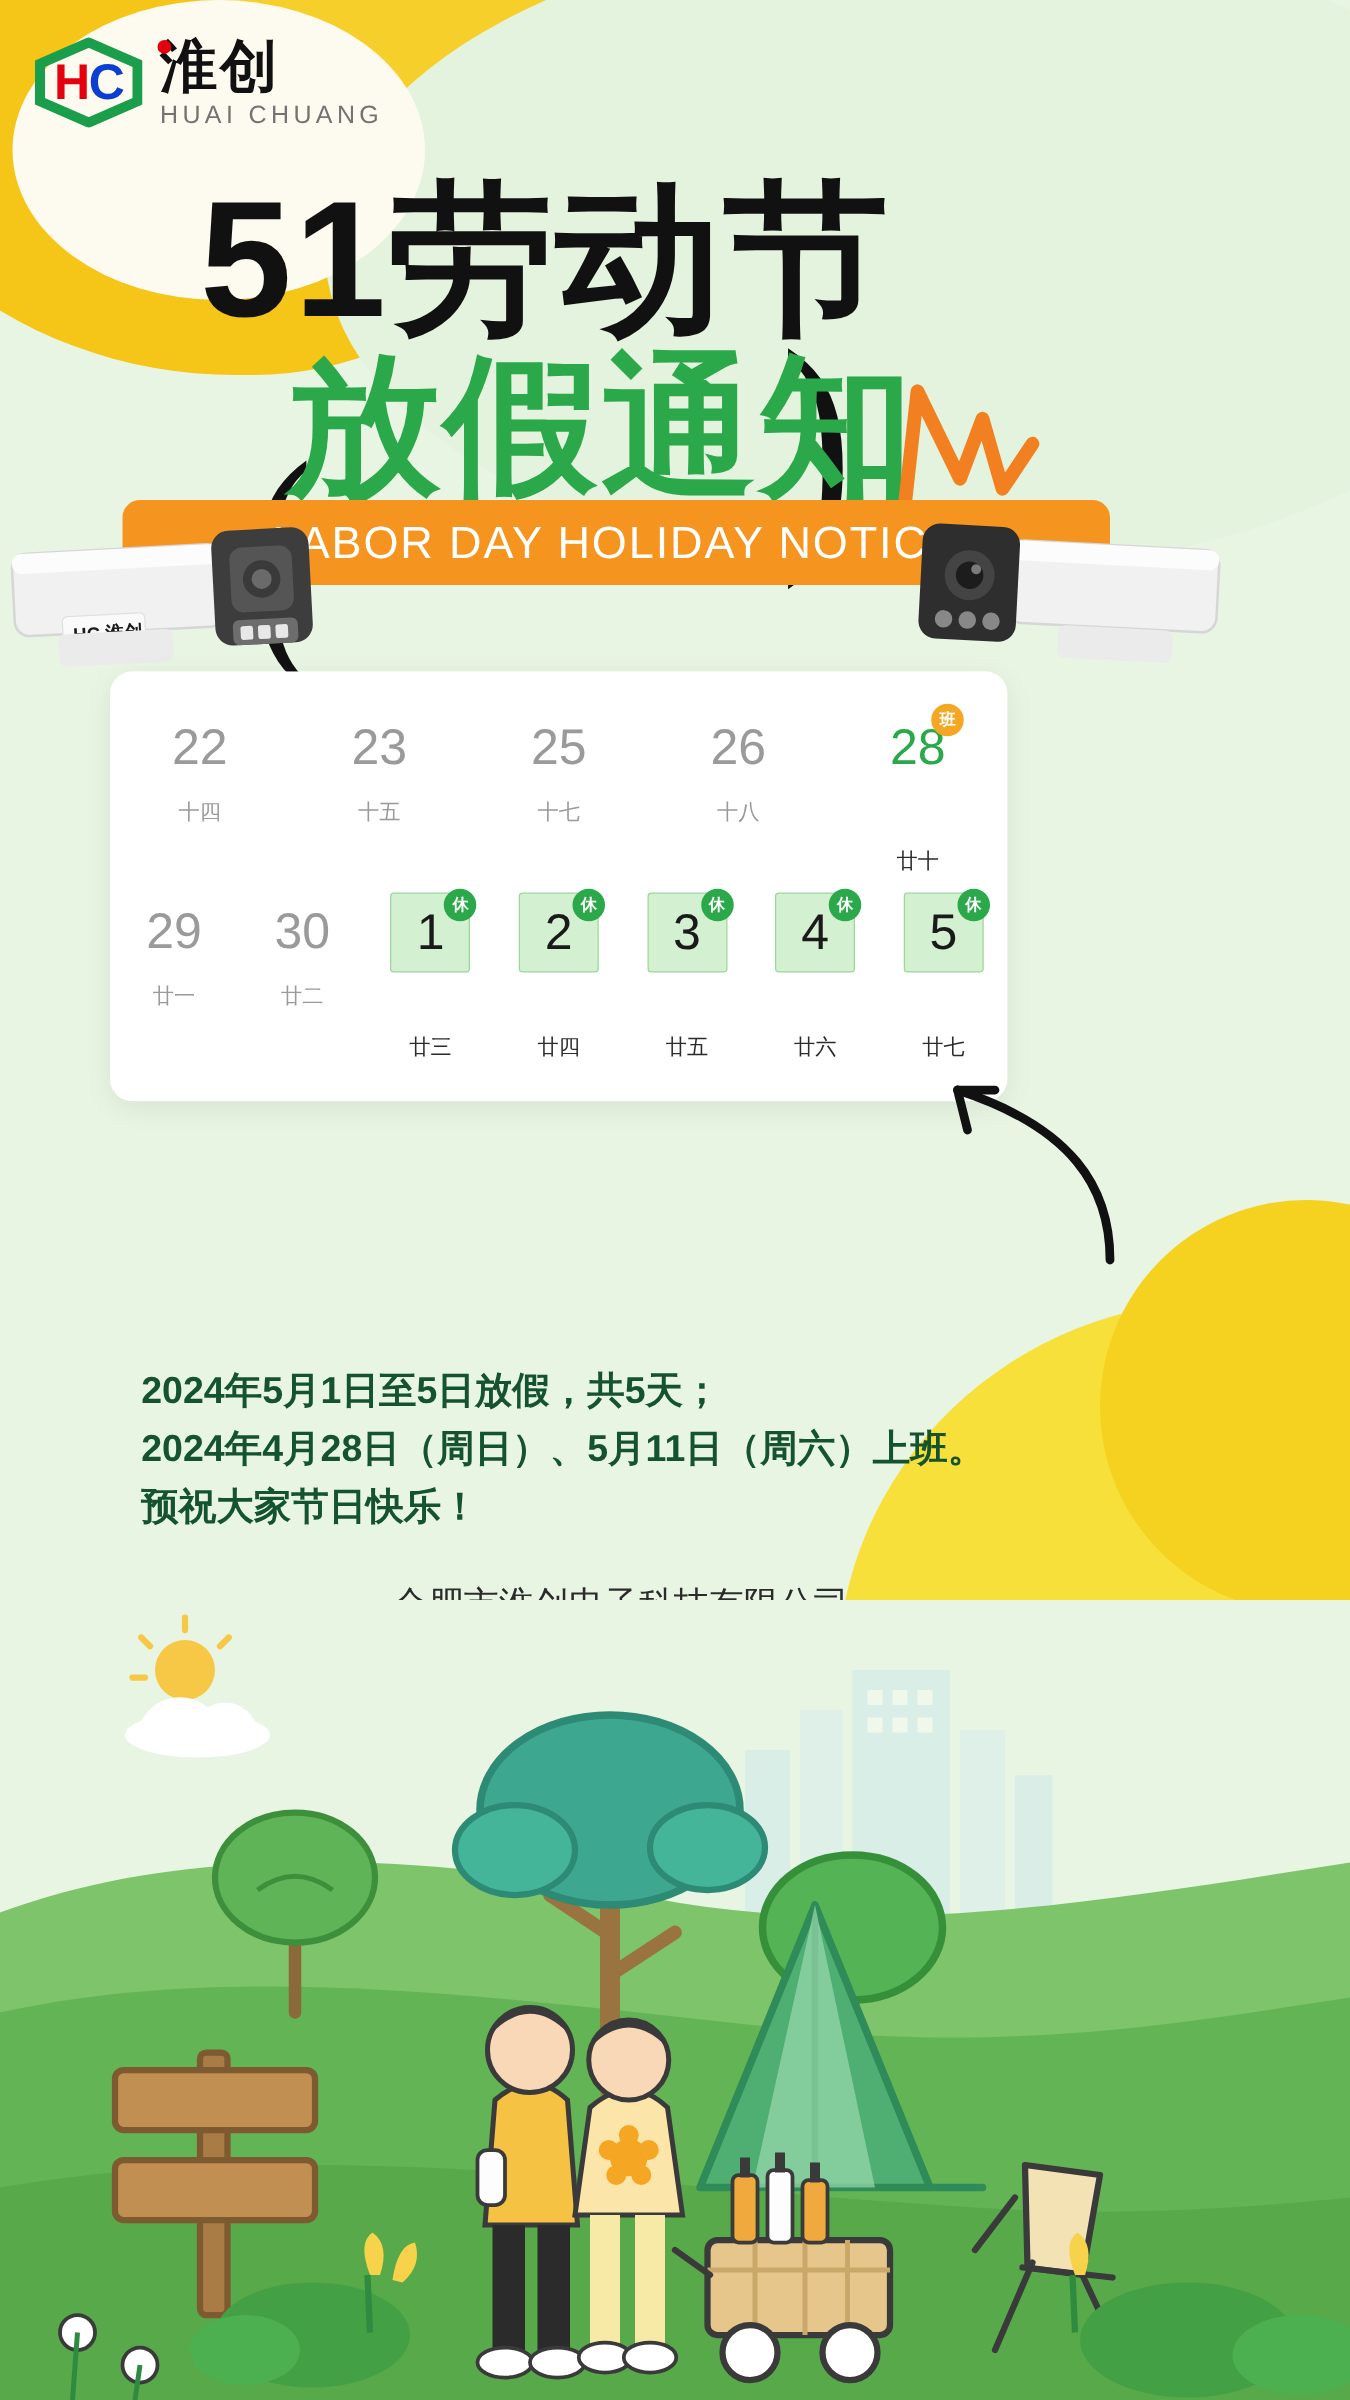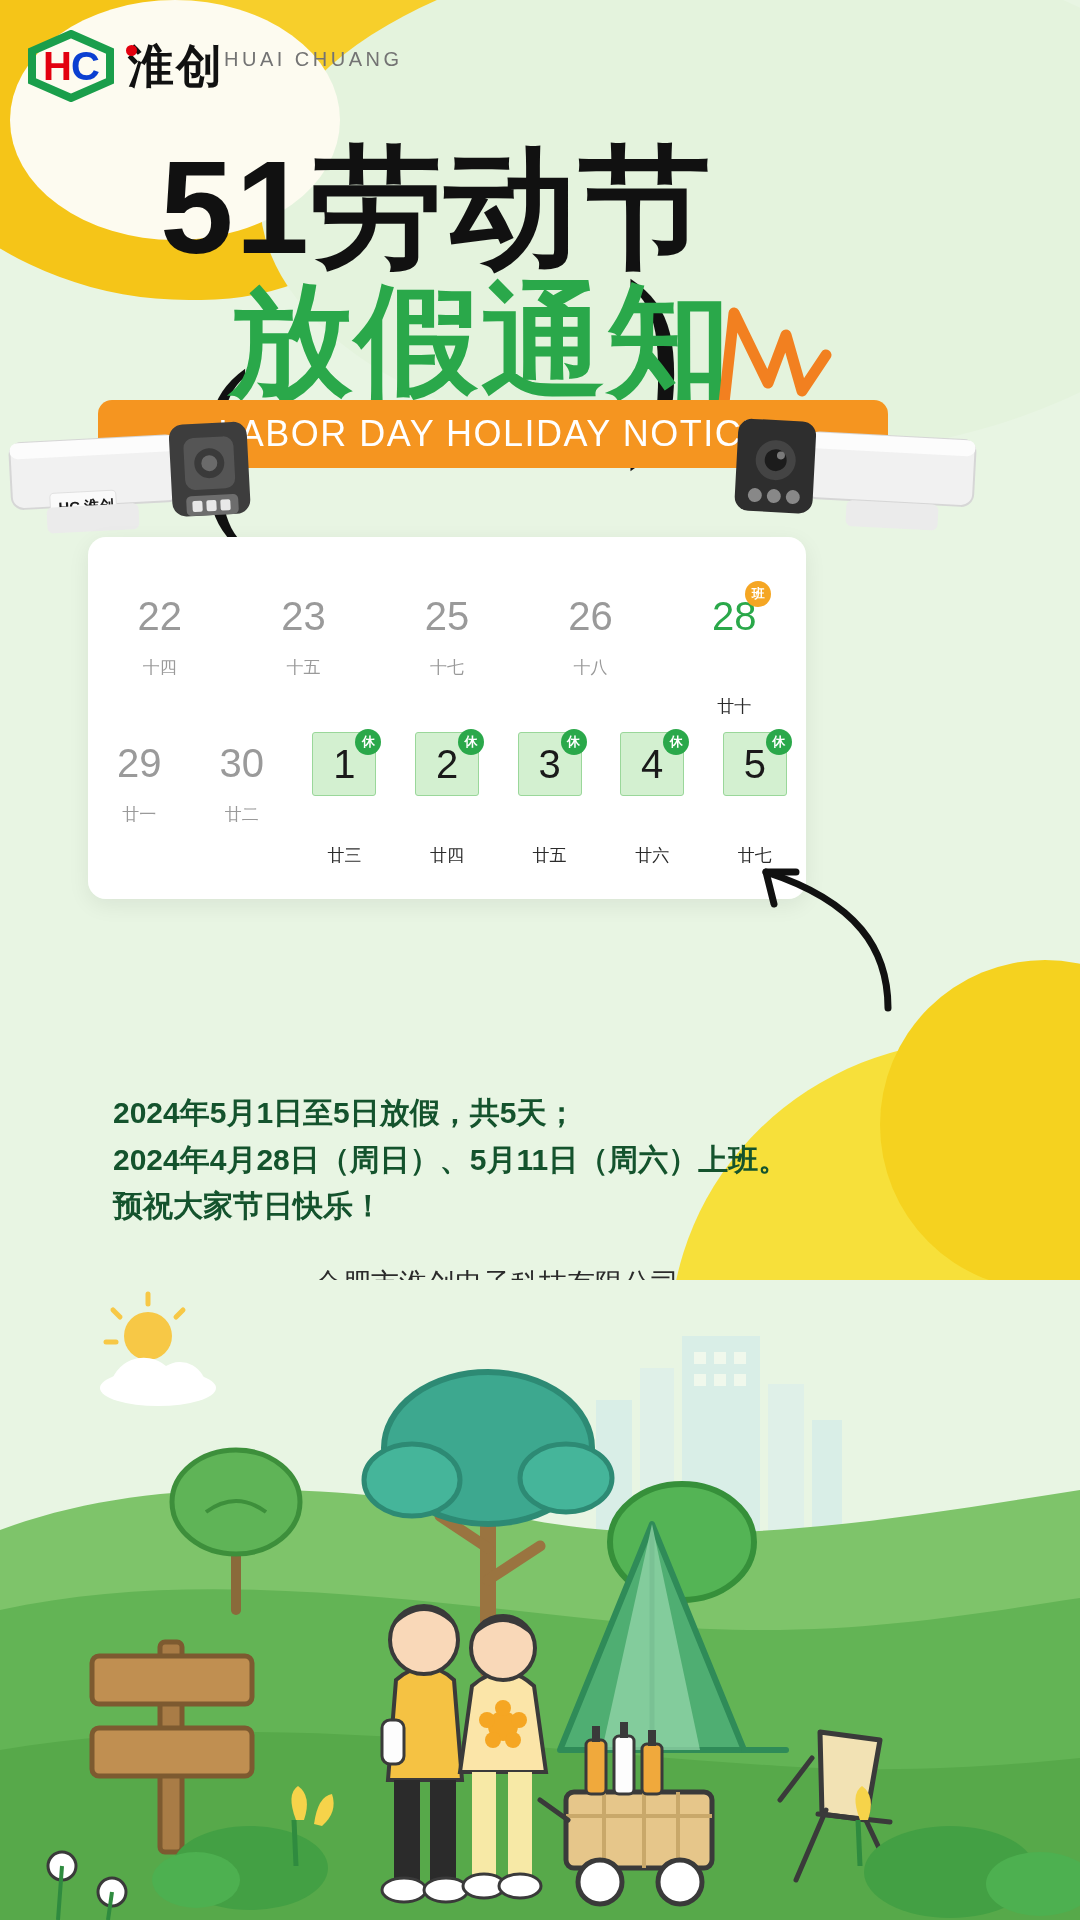--- a/index.html
+++ b/index.html
@@ -40,21 +40,21 @@
   .logo{position:absolute;left:28px;top:30px;display:flex;align-items:center;gap:14px;}
   .logo-mark{position:relative;width:86px;height:72px;}
   .hex{position:absolute;inset:0;}
   .hc-text{
     position:absolute;left:0;top:0;width:86px;height:72px;
     display:flex;align-items:center;justify-content:center;
     font-size:40px;font-weight:bold;letter-spacing:-1px;
   }
   .hc-h{color:#e3000f;}
   .hc-c{color:#0b3fd1;}
-  .logo-cn{display:flex;line-height:1;}
+  .logo-cn{display:flex;flex-direction:column;line-height:1;}
   .logo-cn-main{font-size:46px;font-weight:bold;color:#111;letter-spacing:2px;position:relative;}
   .logo-cn-dot{position:absolute;left:-2px;top:2px;width:11px;height:11px;border-radius:50%;background:#e3000f;}
   .logo-cn-sub{font-size:20px;font-weight:normal;color:#737373;letter-spacing:3.5px;margin-top:6px;}
 
   
   .title-wrap{position:absolute;left:0;top:110px;width:1080px;height:290px;}
   .title-line1{
     position:absolute;left:160px;top:10px;
     font-size:132px;font-weight:bold;color:#111;letter-spacing:2px;
     white-space:nowrap;
@@ -97,21 +97,21 @@
     position:absolute;left:88px;top:537px;width:718px;
     border-radius:18px;overflow:hidden;
     box-shadow:0 6px 22px rgba(0,0,0,.07);
   }
   .cal-head{
     background:#1e1e1c;display:flex;height:78px;align-items:center;
   }
   .cal-head div{
     flex:1;text-align:center;color:#fff;font-size:27px;font-weight:bold;
   }
-  .cal-body{background:#fff;padding:40px 0 26px 0;}
+  .cal-body{background:#fff;padding:22px 0 26px 0;}
   .cal-row{display:flex;}
   .cal-cell{
     flex:1;display:flex;flex-direction:column;align-items:center;
     padding:8px 0 6px 0;
   }
   .daybox{
     position:relative;width:62px;height:62px;
     display:flex;align-items:center;justify-content:center;
   }
   .daybox.hl{

